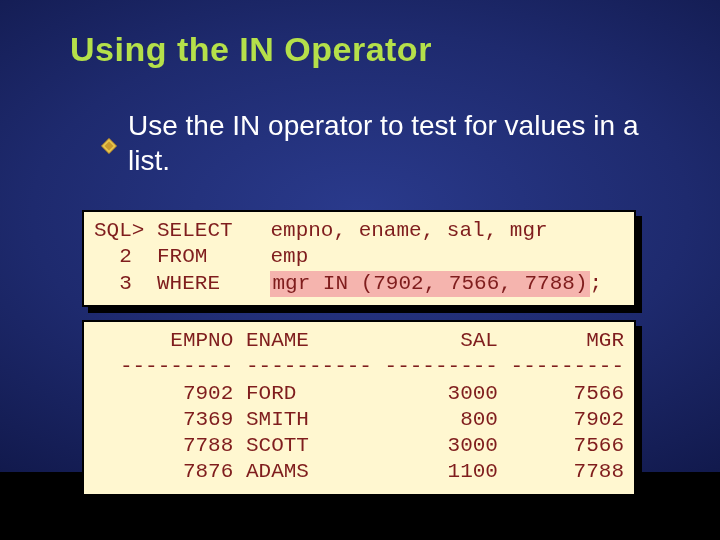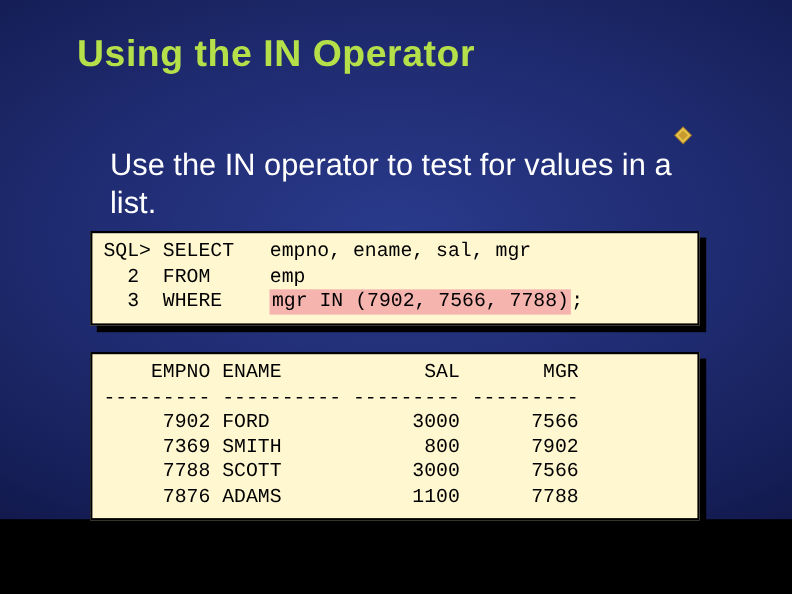--- a/index.html
+++ b/index.html
@@ -19,47 +19,47 @@
     position: absolute;
     left: 70px; top: 30px;
     font-size: 34px;
     font-weight: 900;
     color: #b5e04a;
     letter-spacing: 0.5px;
   }
   .bullet-row {
     position: absolute;
     left: 100px; top: 108px;
-    display: flex; align-items: flex-end; flex-direction: column;
+    display: flex; align-items: center;
   }
   .bullet-icon {
     width: 18px; height: 18px;
     margin-top: 6px; margin-right: 10px;
     flex: 0 0 auto;
   }
   .bullet-text {
     font-size: 28px;
     color: #ffffff;
     line-height: 1.25;
     max-width: 540px;
   }
   .code-box {
     position: absolute;
     background: #fff7d0;
     border: 2px solid #000;
     box-shadow: 6px 6px 0 #000;
     font-family: "Courier New", Courier, monospace;
-    font-size: 18px;
+    font-size: 21px;
     white-space: pre;
-    color: #000000;
+    color: #7f1d1d;
     padding: 6px 10px 8px 10px;
     line-height: 1.25;
   }
   .box1 { left: 82px; top: 210px; width: 554px; }
-  .box2 { left: 82px; top: 320px; width: 554px; }
+  .box2 { left: 82px; top: 320px; width: 554px; text-align: right; }
   .hl {
     background: #f5b4ae;
     display: inline-block;
     padding: 0 2px;
   }
   .pre { font-family: inherit; }
 </style>
 </head>
 <body>
 

